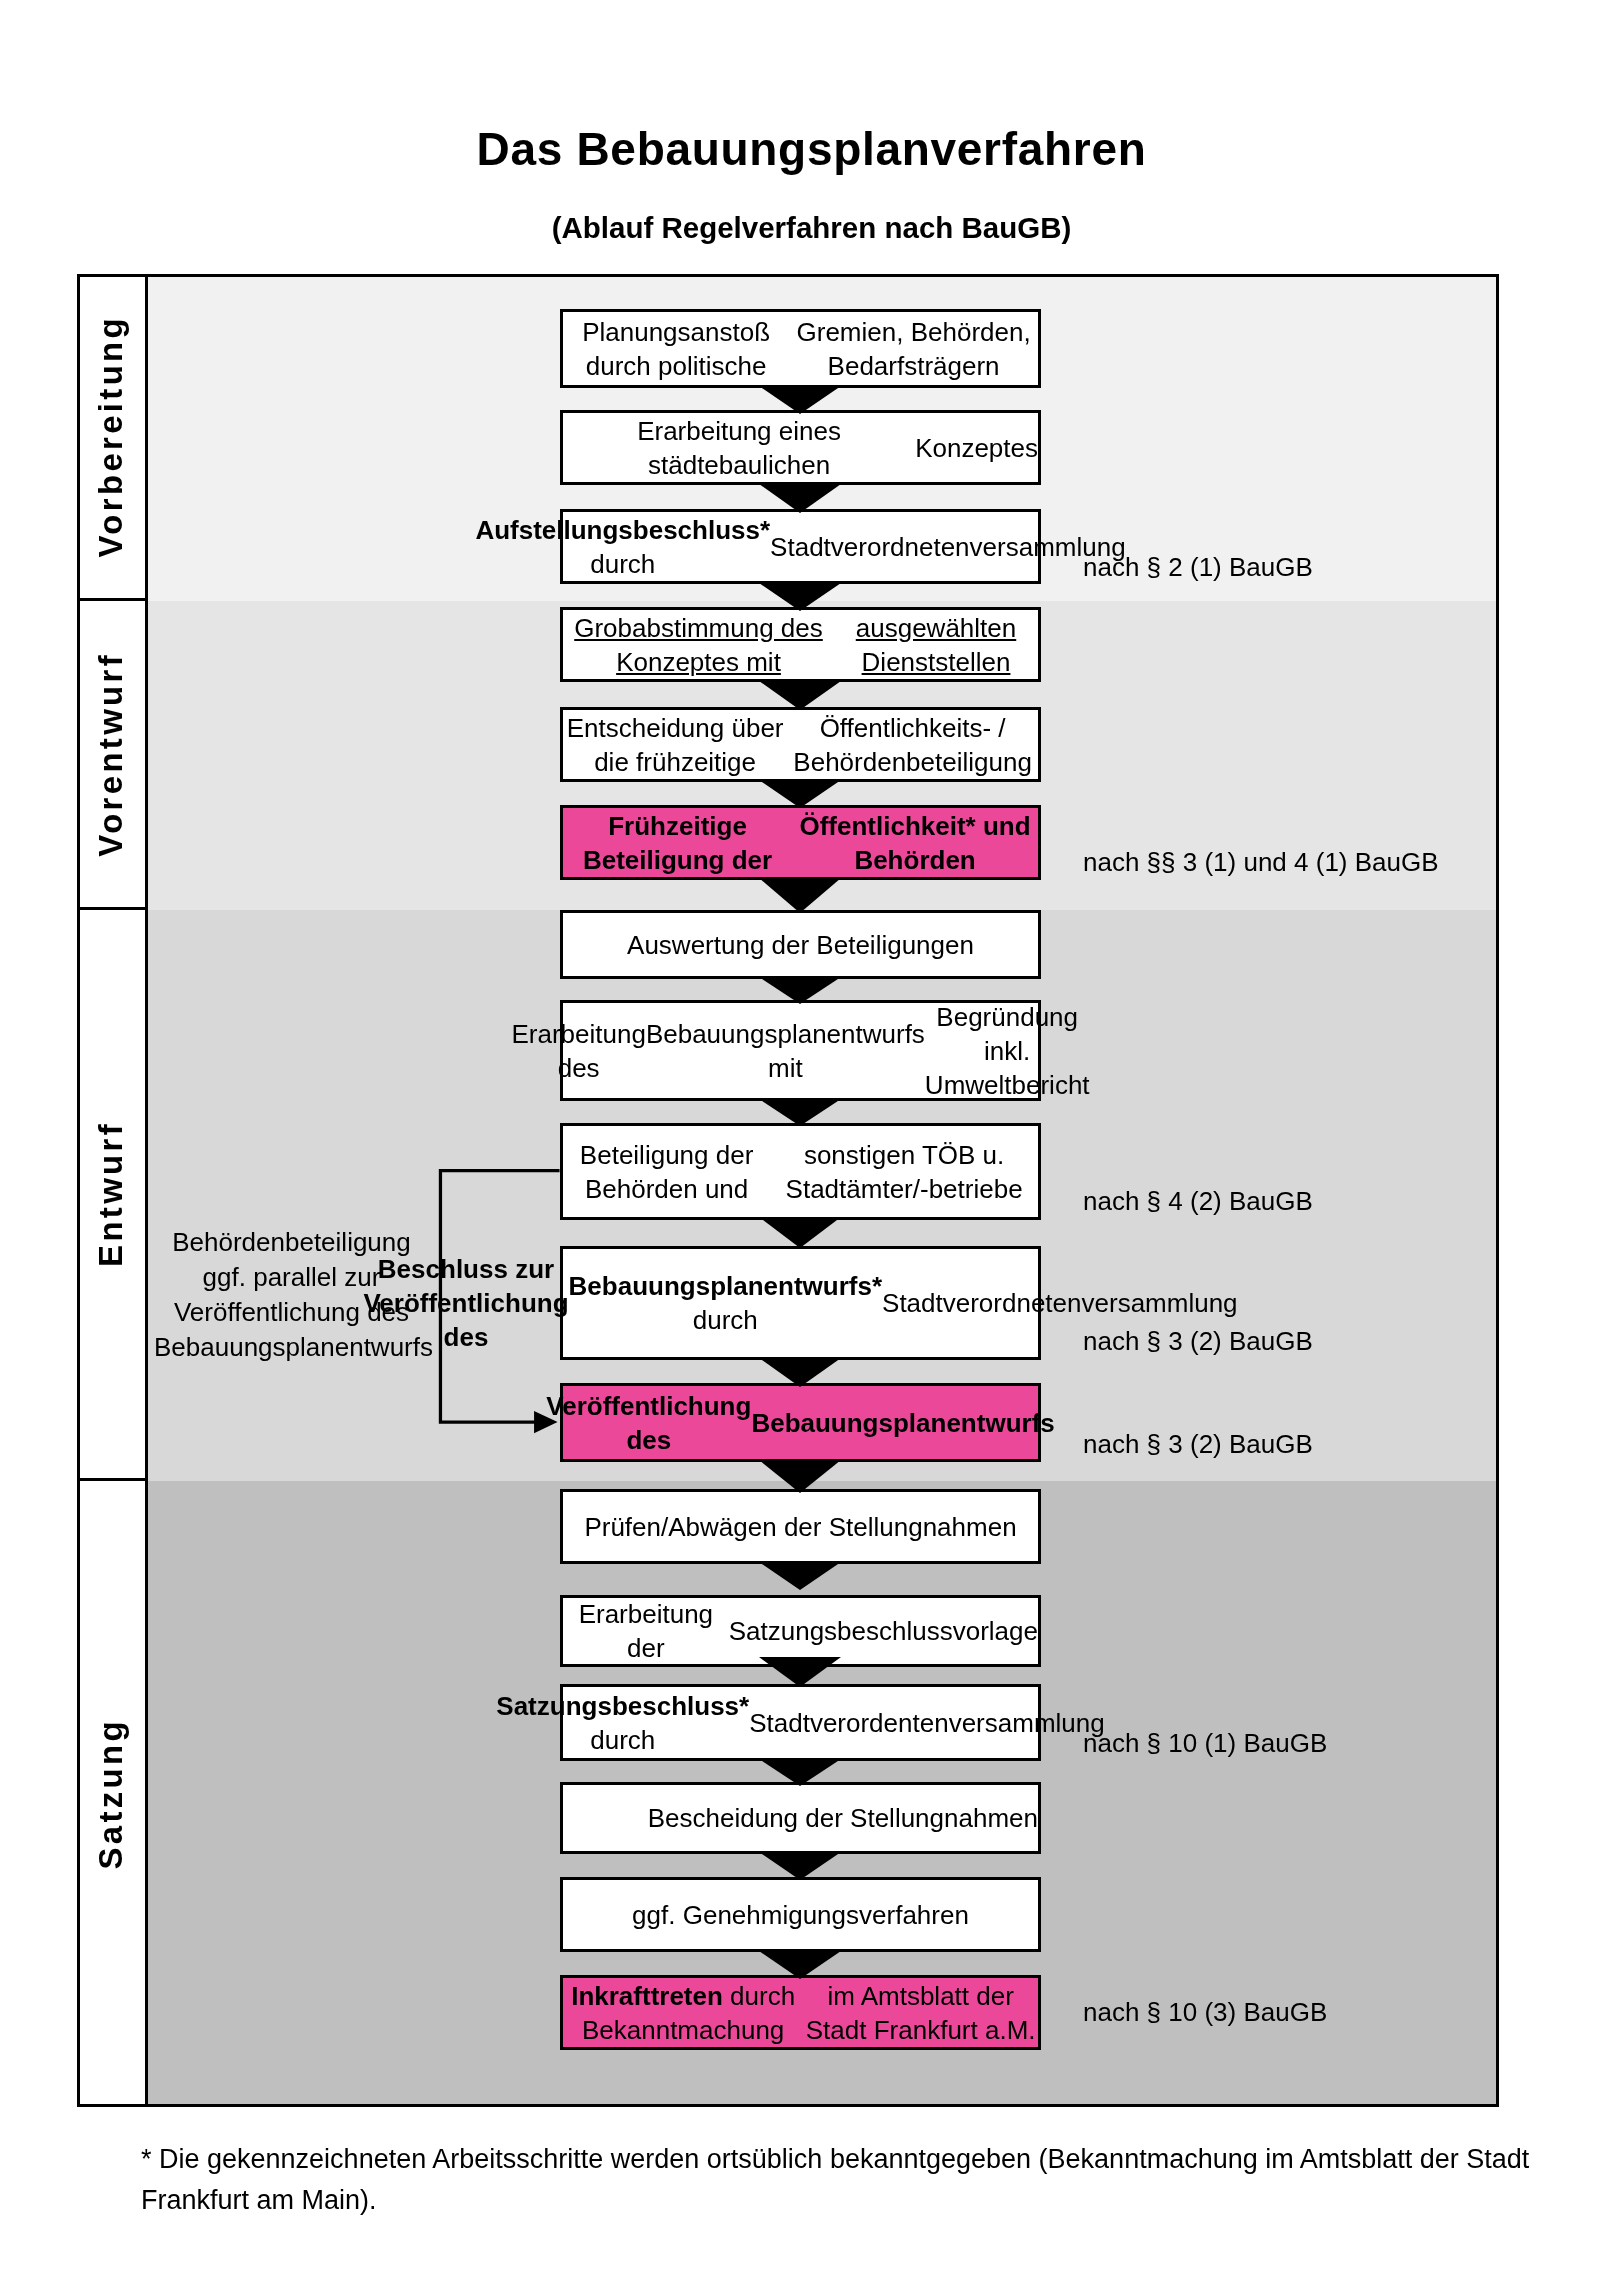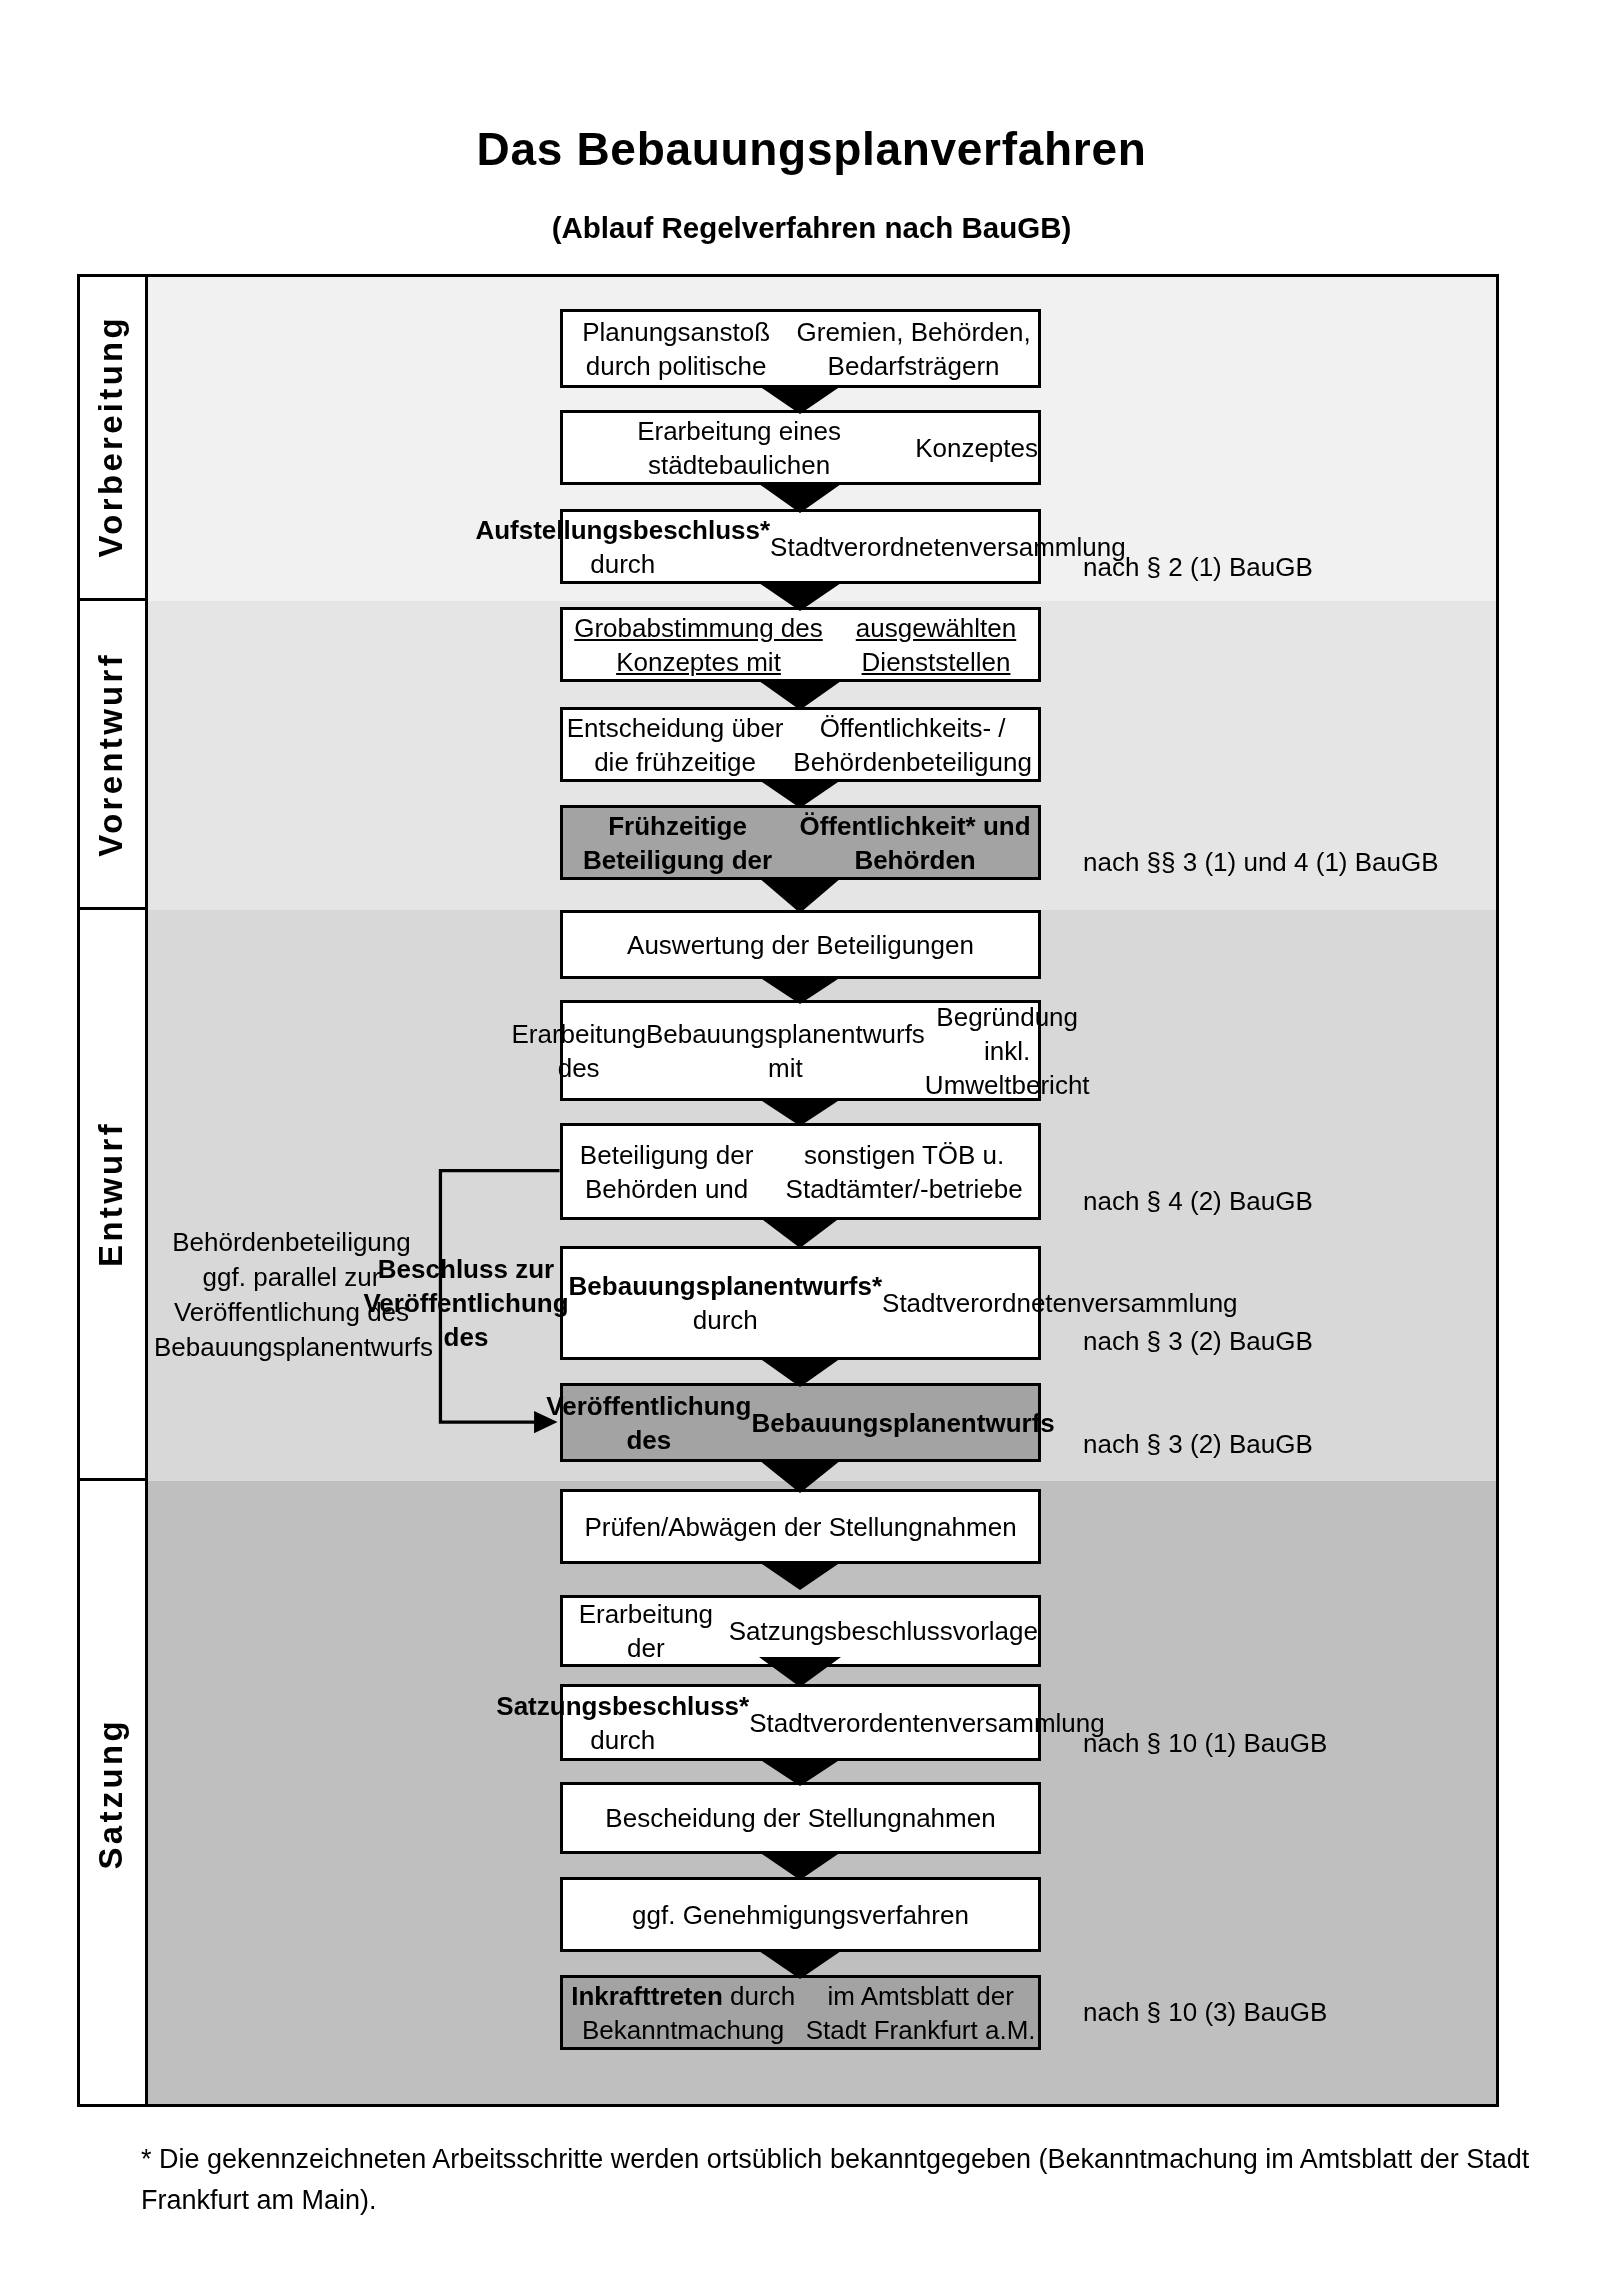--- a/index.html
+++ b/index.html
@@ -8,21 +8,21 @@
   #title{left:0;right:0;top:122px;text-align:center;font-size:46px;font-weight:bold;letter-spacing:0.7px;}
   #subtitle{left:0;right:0;top:211px;text-align:center;font-size:29.5px;font-weight:bold;}
   #frame{left:77px;top:274px;width:1422px;height:1833px;border:3.9px solid #000;box-sizing:border-box;z-index:6;pointer-events:none;}
   .band{left:148px;width:1348px;z-index:0;}
   .phase-cell{left:77px;width:71px;background:#fff;border-right:3.3px solid #000;box-sizing:border-box;z-index:1;display:flex;align-items:center;justify-content:center;}
   .phase-cell.divider{border-bottom:3.3px solid #000;}
   .phase-label{writing-mode:vertical-rl;transform:rotate(180deg);font-weight:bold;font-size:33px;letter-spacing:3.3px;white-space:nowrap;}
   .step{left:560px;width:481px;background:#fff;border:3.3px solid #000;box-sizing:border-box;z-index:3;
         display:flex;flex-direction:row;align-items:center;justify-content:center;text-align:center;
         font-size:26px;line-height:34px;}
-  .step.hl{background:#a3a3a3;align-items:center;}
+  .step.hl{background:#ec4899;align-items:center;}
   .step b{font-weight:bold;}
   .arrow{width:0;height:0;left:759px;border-left:41px solid transparent;border-right:41px solid transparent;z-index:4;}
   .annot{left:1083px;height:36px;font-size:26px;line-height:36px;white-space:nowrap;z-index:3;}
   #side-note{left:154px;top:1225px;width:275px;text-align:center;font-size:26px;line-height:35px;z-index:3;}
   #elbow{left:0;top:0;width:1623px;height:2295px;z-index:3;pointer-events:none;}
   #footnote{left:141px;top:2139px;width:1427px;font-size:27px;line-height:41px;z-index:2;}
 </style>
 </head>
 <body>
 
@@ -115,21 +115,21 @@
       <div><span>Erarbeitung der</span></div>
       <div><span>Satzungsbeschlussvorlage</span></div>
     </div>
     <div class="abs arrow" style="top: 1657px; border-top: 30px solid rgb(0, 0, 0);"></div>
     <div class="abs step" style="top: 1684px; height: 77px;">
       <div><b>Satzungsbeschluss*</b><span> durch</span></div>
       <div><span>Stadtverordentenversammlung</span></div>
     </div>
     <div class="abs annot" style="top: 1725px;">nach § 10 (1) BauGB</div>
     <div class="abs arrow" style="top: 1759px; border-top: 27px solid rgb(0, 0, 0);"></div>
-    <div class="abs step" style="top: 1782px; height: 72px;">
+    <div class="abs step" style="top: 1782px; height: 72px; justify-content: flex-end;">
       <div><span>Bescheidung der Stellungnahmen</span></div>
     </div>
     <div class="abs arrow" style="top: 1852px; border-top: 28px solid rgb(0, 0, 0);"></div>
     <div class="abs step" style="top: 1877px; height: 75px;">
       <div><span>ggf. Genehmigungsverfahren</span></div>
     </div>
     <div class="abs arrow" style="top: 1951px; border-top: 28px solid rgb(0, 0, 0);"></div>
     <div class="abs step hl" style="top: 1975px; height: 75px;">
       <div><b>Inkrafttreten</b><span> durch Bekanntmachung</span></div>
       <div><span>im Amtsblatt der Stadt Frankfurt a.M.</span></div>

